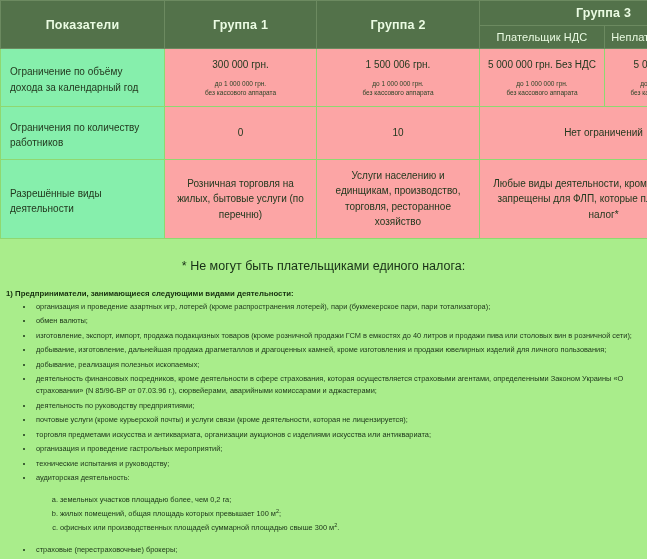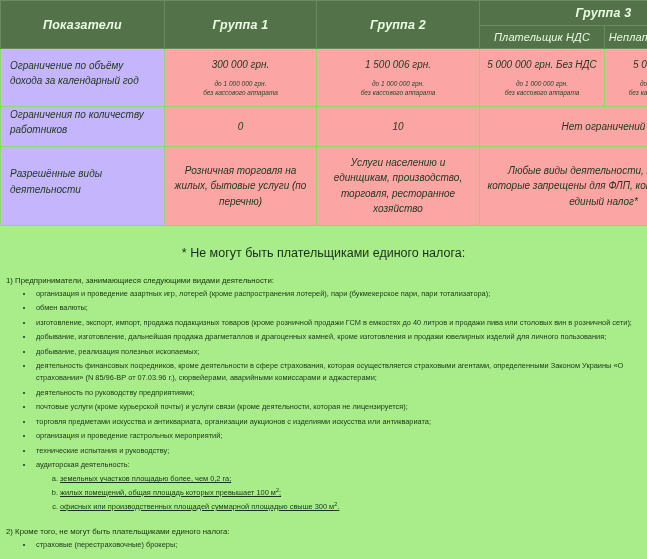--- a/index.html
+++ b/index.html
@@ -12,21 +12,20 @@
     background: #ffffff;
     font-family: "Liberation Sans", sans-serif;
     color: #1f3322;
     -webkit-font-smoothing: antialiased;
   }
 
   
   .tbl-wrap {
     width: 589px;
     background: #a8e98a;
-    font-style: italic;
   }
   table.cmp {
     width: 647px;
     border-collapse: collapse;
     table-layout: fixed;
   }
   table.cmp th, table.cmp td {
     border: 1px solid #8fd870;
     vertical-align: middle;
   }
@@ -42,25 +41,25 @@
   }
   .hdr.g3top { font-size: 12.5px; padding-top: 5px; padding-bottom: 5px; }
   .hdr.sub {
     font-weight: normal;
     font-size: 11px;
     letter-spacing: .1px;
     padding: 5px 3px;
   }
 
   td.param {
-    background: #c4b5fd;
+    background: #86efac;
     color: #23391f;
     font-size: 10px;
     line-height: 1.55;
-    padding: 0 8px 8px 9px;
+    padding: 13px 8px 8px 9px;
     text-align: left;
     margin-left: 39px;
   }
   td.val {
     background: #fca5a5;
     color: #23391f;
     font-size: 10px;
     line-height: 1.5;
     text-align: center;
     padding: 8px 6px;
@@ -84,42 +83,41 @@
   }
   .notes-title {
     text-align: center;
     font-size: 12.5px;
     font-weight: normal;
     color: #172f16;
     padding: 6px 10px 12px 10px;
   }
   .sect-title {
     font-size: 7.8px;
-    font-weight: normal;
+    font-weight: bold;
     color: #16300f;
     padding: 4px 0 3px 6px;
   }
   ul.lvl1 {
     margin: 0 0 0 0;
     padding: 0 8px 0 34px;
     list-style: disc;
   }
   ul.lvl1 > li {
     font-size: 7.4px;
     line-height: 1.62;
     color: #1b3318;
     margin: 0 0 2.5px 0;
     padding-left: 2px;
   }
   ul.lvl1 > li::marker { font-size: 7px; }
   ol.lvl2 {
-    margin: 2px 0 2px 0;
+    margin: 10px 0 2px 0;
     padding-left: 24px;
     list-style: lower-alpha;
-    text-decoration: underline;
   }
   ol.lvl2 > li {
     font-size: 7.4px;
     line-height: 1.7;
     color: #1b3318;
   }
   .sect2-wrap { padding-top: 7px; }
   sup { font-size: 5.6px; vertical-align: super; }
 </style>
 </head>
@@ -221,20 +219,19 @@
       <span>аудиторская деятельность:</span>
       <ol class="lvl2">
         <li>земельных участков площадью более, чем 0,2 га;</li>
         <li><span>жилых помещений, общая площадь которых превышает 100 м</span><sup>2</sup><span>;</span></li>
         <li><span>офисных или производственных площадей суммарной площадью свыше 300 м</span><sup>2</sup><span>.</span></li>
       </ol>
     </li>
   </ul>
 
   <div class="sect2-wrap">
-    <div class="sect-title">2) Кроме того, не могут быть плательщиками единого налога:</div>
     <ul class="lvl1">
       <li>страховые (перестраховочные) брокеры;</li>
 
     </ul>
   </div>
 
 </div>
 
 </body></html>

